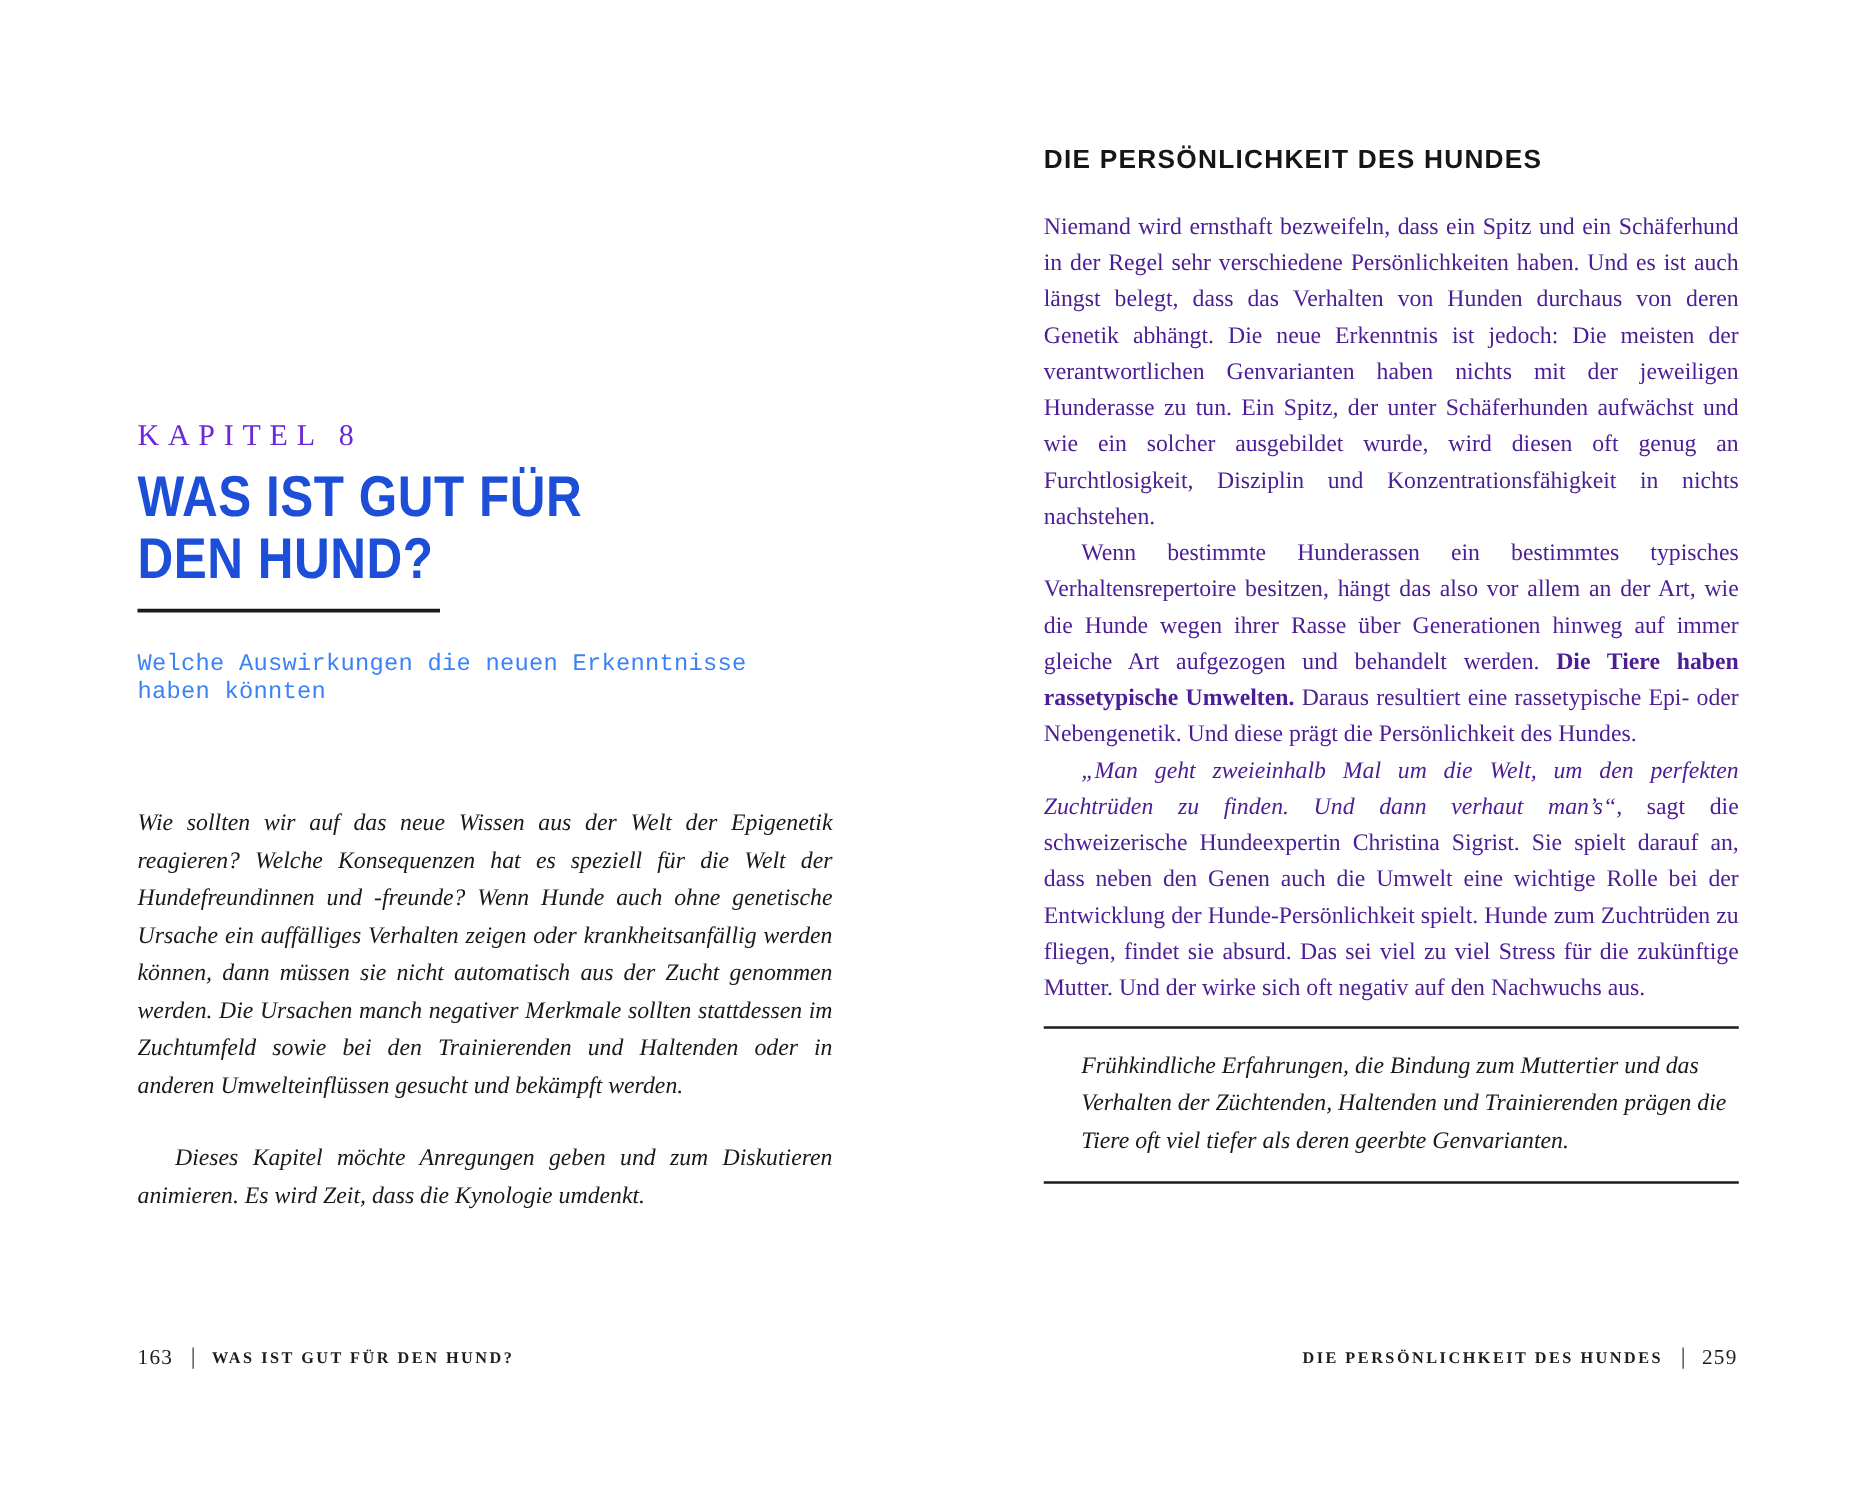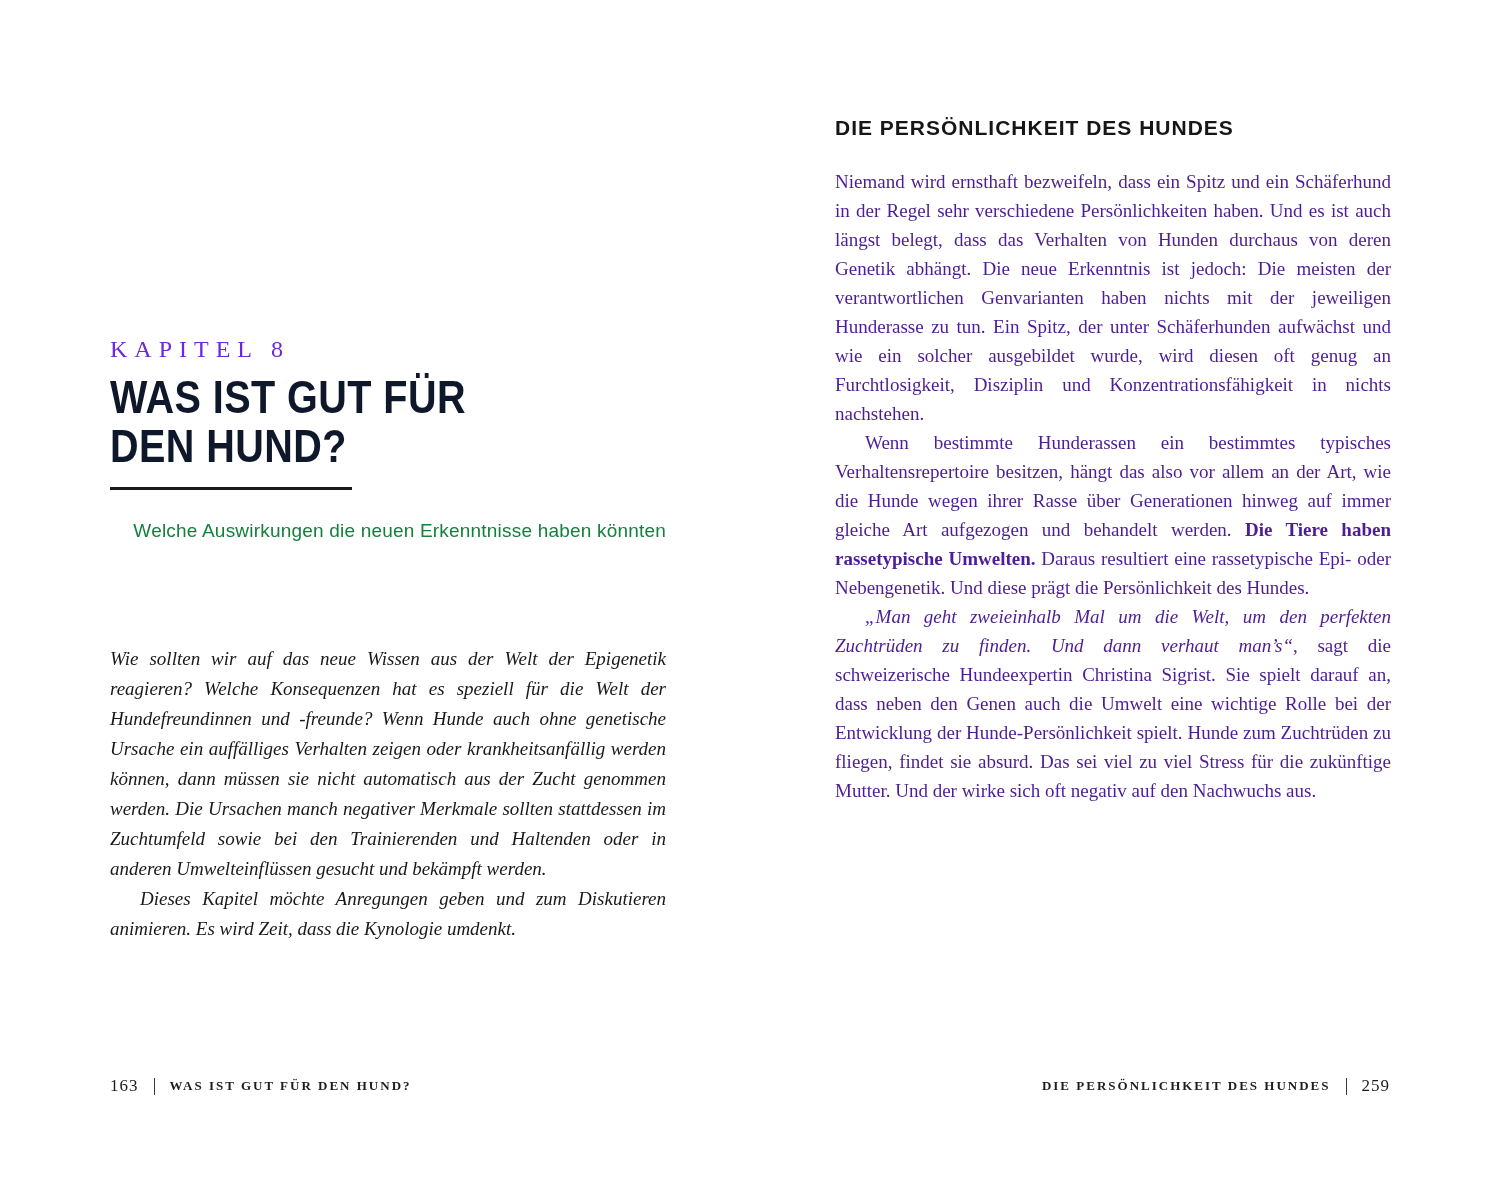--- a/index.html
+++ b/index.html
@@ -27,57 +27,56 @@
     letter-spacing: 7px;
     color: #6d28d9;
   }
   .chapter-title {
     margin-top: 10px;
     font-family: "Liberation Sans", sans-serif;
     font-weight: bold;
     font-size: 46px;
     line-height: 49px;
     letter-spacing: 0.5px;
-    color: #0f172a;
+    color: #1d4ed8;
   }
   .chapter-title .title-line {
     display: block;
     transform: scaleX(0.86);
     transform-origin: left center;
     white-space: nowrap;
   }
   .title-rule {
     margin-top: 16px;
     width: 242px;
     height: 3px;
     background: #1a1a1a;
   }
   .chapter-subtitle {
     margin-top: 30px;
-    font-family: Liberation Sans, sans-serif;
+    font-family: Liberation Mono, monospace;
     font-size: 19px;
     letter-spacing: 0.2px;
-    color: #15803d;
-    text-align: right;
+    color: #3b82f6;
   }
   .intro {
     position: absolute;
     left: 110px;
     top: 644px;
     width: 556px;
     font-family: "Liberation Serif", serif;
     font-style: italic;
     font-size: 19px;
     line-height: 30px;
     text-align: justify;
     hyphens: auto;
     -webkit-hyphens: auto;
     color: #191919;
   }
-  .intro .indent { text-indent: 30px; }
+  .intro .indent { text-indent: 30px; margin-top: 28px; }
 
   
   .right-col {
     position: absolute;
     left: 835px;
     top: 116px;
     width: 556px;
   }
   .section-heading {
     font-family: "Liberation Sans", sans-serif;
@@ -181,20 +180,23 @@
   <section>
     <div class="right-col">
       <h2 class="section-heading">DIE PERSÖNLICHKEIT DES HUNDES</h2>
 
       <div class="body-text">
         <p>Niemand wird ernsthaft bezweifeln, dass ein Spitz und ein Schäferhund in der Regel sehr verschiedene Persönlichkeiten haben. Und es ist auch längst belegt, dass das Verhalten von Hunden durchaus von deren Genetik abhängt. Die neue Erkenntnis ist jedoch: Die meisten der verantwortlichen Genvarianten haben nichts mit der jeweiligen Hunderasse zu tun. Ein Spitz, der unter Schäferhunden aufwächst und wie ein solcher ausgebildet wurde, wird diesen oft genug an Furchtlosigkeit, Disziplin und Konzentrationsfähigkeit in nichts nachstehen.</p>
         <p class="indent"><span>Wenn bestimmte Hunderassen ein bestimmtes typisches Verhaltensrepertoire besitzen, hängt das also vor allem an der Art, wie die Hunde wegen ihrer Rasse über Generationen hinweg auf immer gleiche Art aufgezogen und behandelt werden. </span><span class="bold">Die Tiere haben rassetypische Umwelten.</span><span> Daraus resultiert eine rassetypische Epi- oder Nebengenetik. Und diese prägt die Persönlichkeit des Hundes.</span></p>
         <p class="indent"><span class="italic">„Man geht zweieinhalb Mal um die Welt, um den perfekten Zuchtrüden zu finden. Und dann verhaut man’s“</span><span>, sagt die schweizerische Hundeexpertin Christina Sigrist. Sie spielt darauf an, dass neben den Genen auch die Umwelt eine wichtige Rolle bei der Entwicklung der Hunde-Persönlichkeit spielt. Hunde zum Zuchtrüden zu fliegen, findet sie absurd. Das sei viel zu viel Stress für die zukünftige Mutter. Und der wirke sich oft negativ auf den Nachwuchs aus.</span></p>
       </div>
 
+      <div class="callout">
+        <p class="callout-text">Frühkindliche Erfahrungen, die Bindung zum Muttertier und das Verhalten der Züchtenden, Haltenden und Trainierenden prägen die Tiere oft viel tiefer als deren geerbte Genvarianten.</p>
+      </div>
     </div>
 
     <footer class="page-footer footer-right">
       <span class="running-title">DIE PERSÖNLICHKEIT DES HUNDES</span>
       <span class="footer-divider"></span>
       <span class="page-num">259</span>
     </footer>
   </section>
 
 </div>

